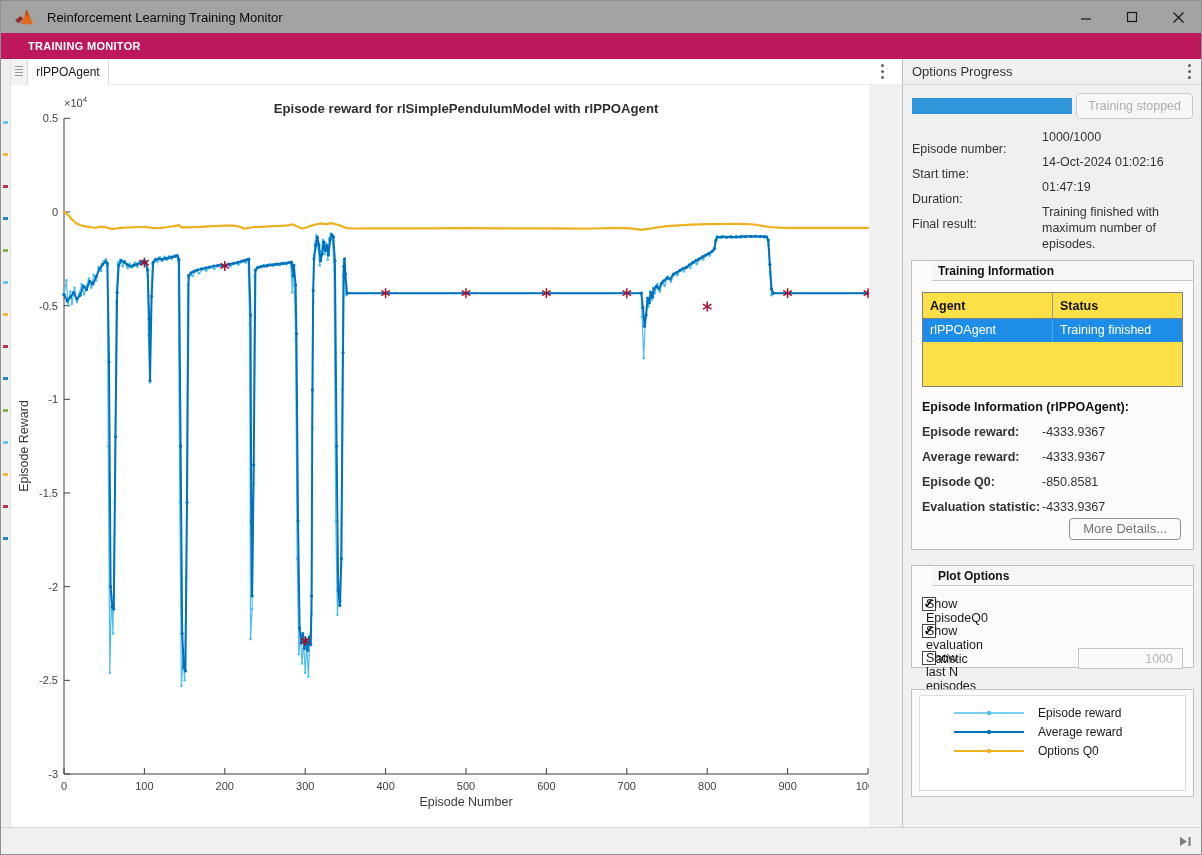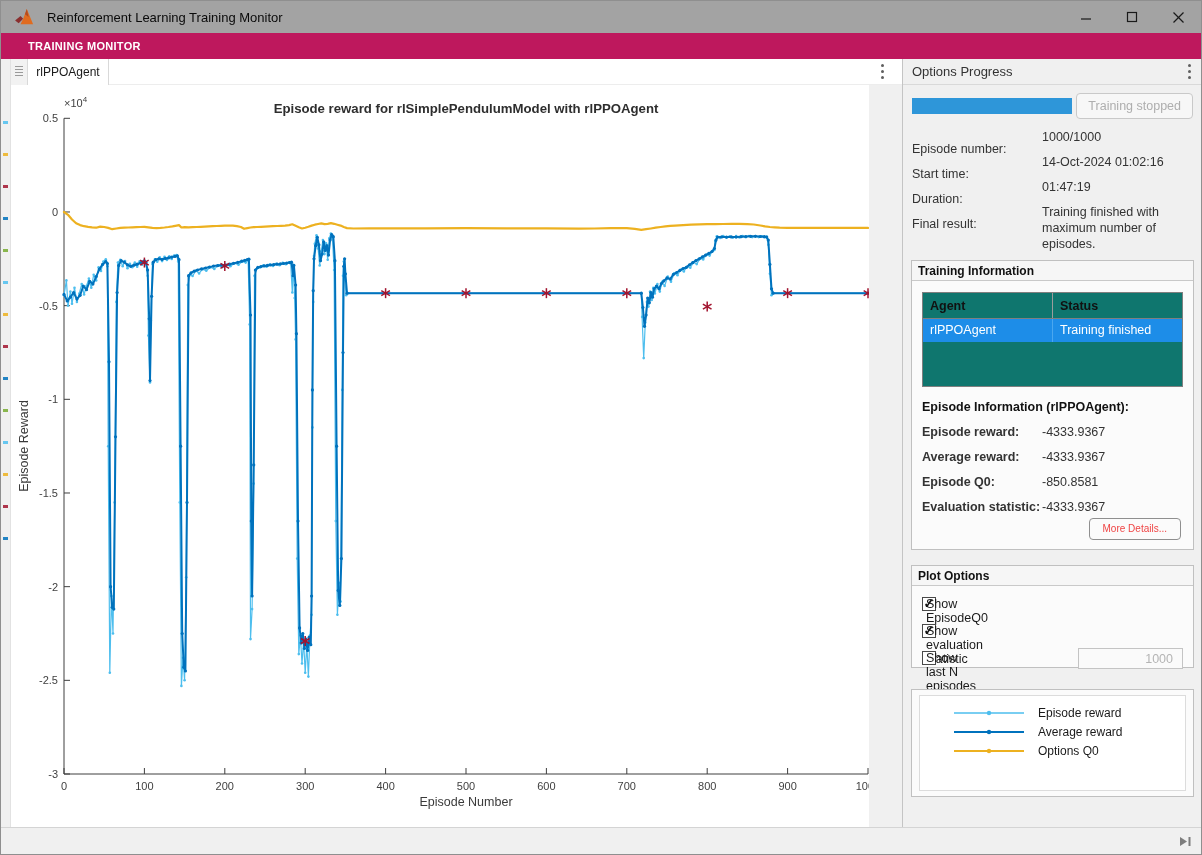--- a/index.html
+++ b/index.html
@@ -45,36 +45,36 @@
 
   .progress-track { position:absolute; left:9px; top:39px; width:160px; height:16px; background:#e6e6e6; }
   .progress-fill { height:100%; background:#2e96d9; }
   .btn-stopped { position:absolute; right:10px; top:34px; height:26px; padding:0 11px; background:#f7f7f7; border:1px solid #c9c9c9; border-radius:4px; color:#aeaeae; font-size:12.5px; line-height:24px;margin-left:40px; }
 
   .info-row { position:absolute; left:9px; width:284px; font-size:12.5px; color:#333333; }
   .info-row .lbl { position:absolute; left:0; top:0;margin-top:13px; }
   .info-row .val { position:absolute; left:130px; top:0; width:152px; line-height:16px; }
 
   .panel-box { position:absolute; left:8px; width:283px; border:1px solid #c0c0c0; background:#fbfbfb; }
-  .panel-box .ph { height:20px; line-height:20px; padding-left:6px; font-size:12px; font-weight:bold; color:#111111; background:#f6f6f6; border-bottom:1px solid #c9c9c9; }
+  .panel-box .ph { height:20px; line-height:20px; padding-left:6px; font-size:12px; font-weight:bold; color:#111111; background:#f6f6f6; border-bottom:1px solid #c9c9c9;margin-left:20px; }
 
   
   #ti-panel { top:201px; height:290px; }
-  .agent-table { position:absolute; left:10px; top:31px; width:261px; height:95px; border:1px solid #7f7f7f; background:#0f766e; font-size:12.5px; }
+  .agent-table { position:absolute; left:10px; top:31px; width:261px; height:95px; border:1px solid #7f7f7f; background:#fde047; font-size:12.5px; }
   .at-row { display:flex; }
   .at-head { height:26px; line-height:26px; font-weight:bold; color:#111; border-bottom:1px solid #7f7f7f; }
   .at-cell1 { width:130px; padding-left:7px; border-right:1px solid #9c9c9c; }
   .at-cell2 { flex:1; padding-left:7px; }
   .at-data { height:23px; line-height:23px; background:#1d8de8; color:#ffffff; }
   .at-data .at-cell1 { border-right:1px solid #4aa7ef; }
   .ep-info-title { position:absolute; left:10px; top:139px; font-size:12.5px; font-weight:bold; color:#111111; }
   .ep-row { position:absolute; left:10px; width:262px; font-size:12.5px; color:#333333; }
   .ep-row .lbl { position:absolute; left:0;font-weight:bold; }
   .ep-row .val { position:absolute; left:120px; }
-  .btn-details { position:absolute; right:12px; bottom:9px; height:22px; padding:0 13px; background:#fbfbfb; border:1px solid #8f8f8f; border-radius:4px; color:#ef4444; font-size:10px; line-height:20px; }
+  .btn-details { position:absolute; right:12px; bottom:9px; height:22px; padding:0 13px; background:#fbfbfb; border:1px solid #8f8f8f; border-radius:4px; color:#737373; font-size:13px; line-height:20px; }
 
   
   #po-panel { top:506px; height:103px; }
   .po-row { position:absolute; left:10px; height:16px; font-size:12.5px; color:#1a1a1a; }
   .checkbox { position:absolute; left:0; top:0; width:14px; height:14px; background:#ffffff; border:1.5px solid #494949; }
   .checkbox.checked::after { content:"✓"; position:absolute; left:0.5px; top:-2px; font-size:13px; font-weight:bold; color:#111111; }
   .po-label { position:absolute; left:4px; top:0; line-height:14px; }
   .po-input { position:absolute; right:10px; top:82px; width:105px; height:21px; border:1px solid #c4c4c4; background:#fafafa; color:#b4b4b4; font-size:12.5px; text-align:right; padding-right:9px; font-family:"Liberation Sans", sans-serif; }
 
   

